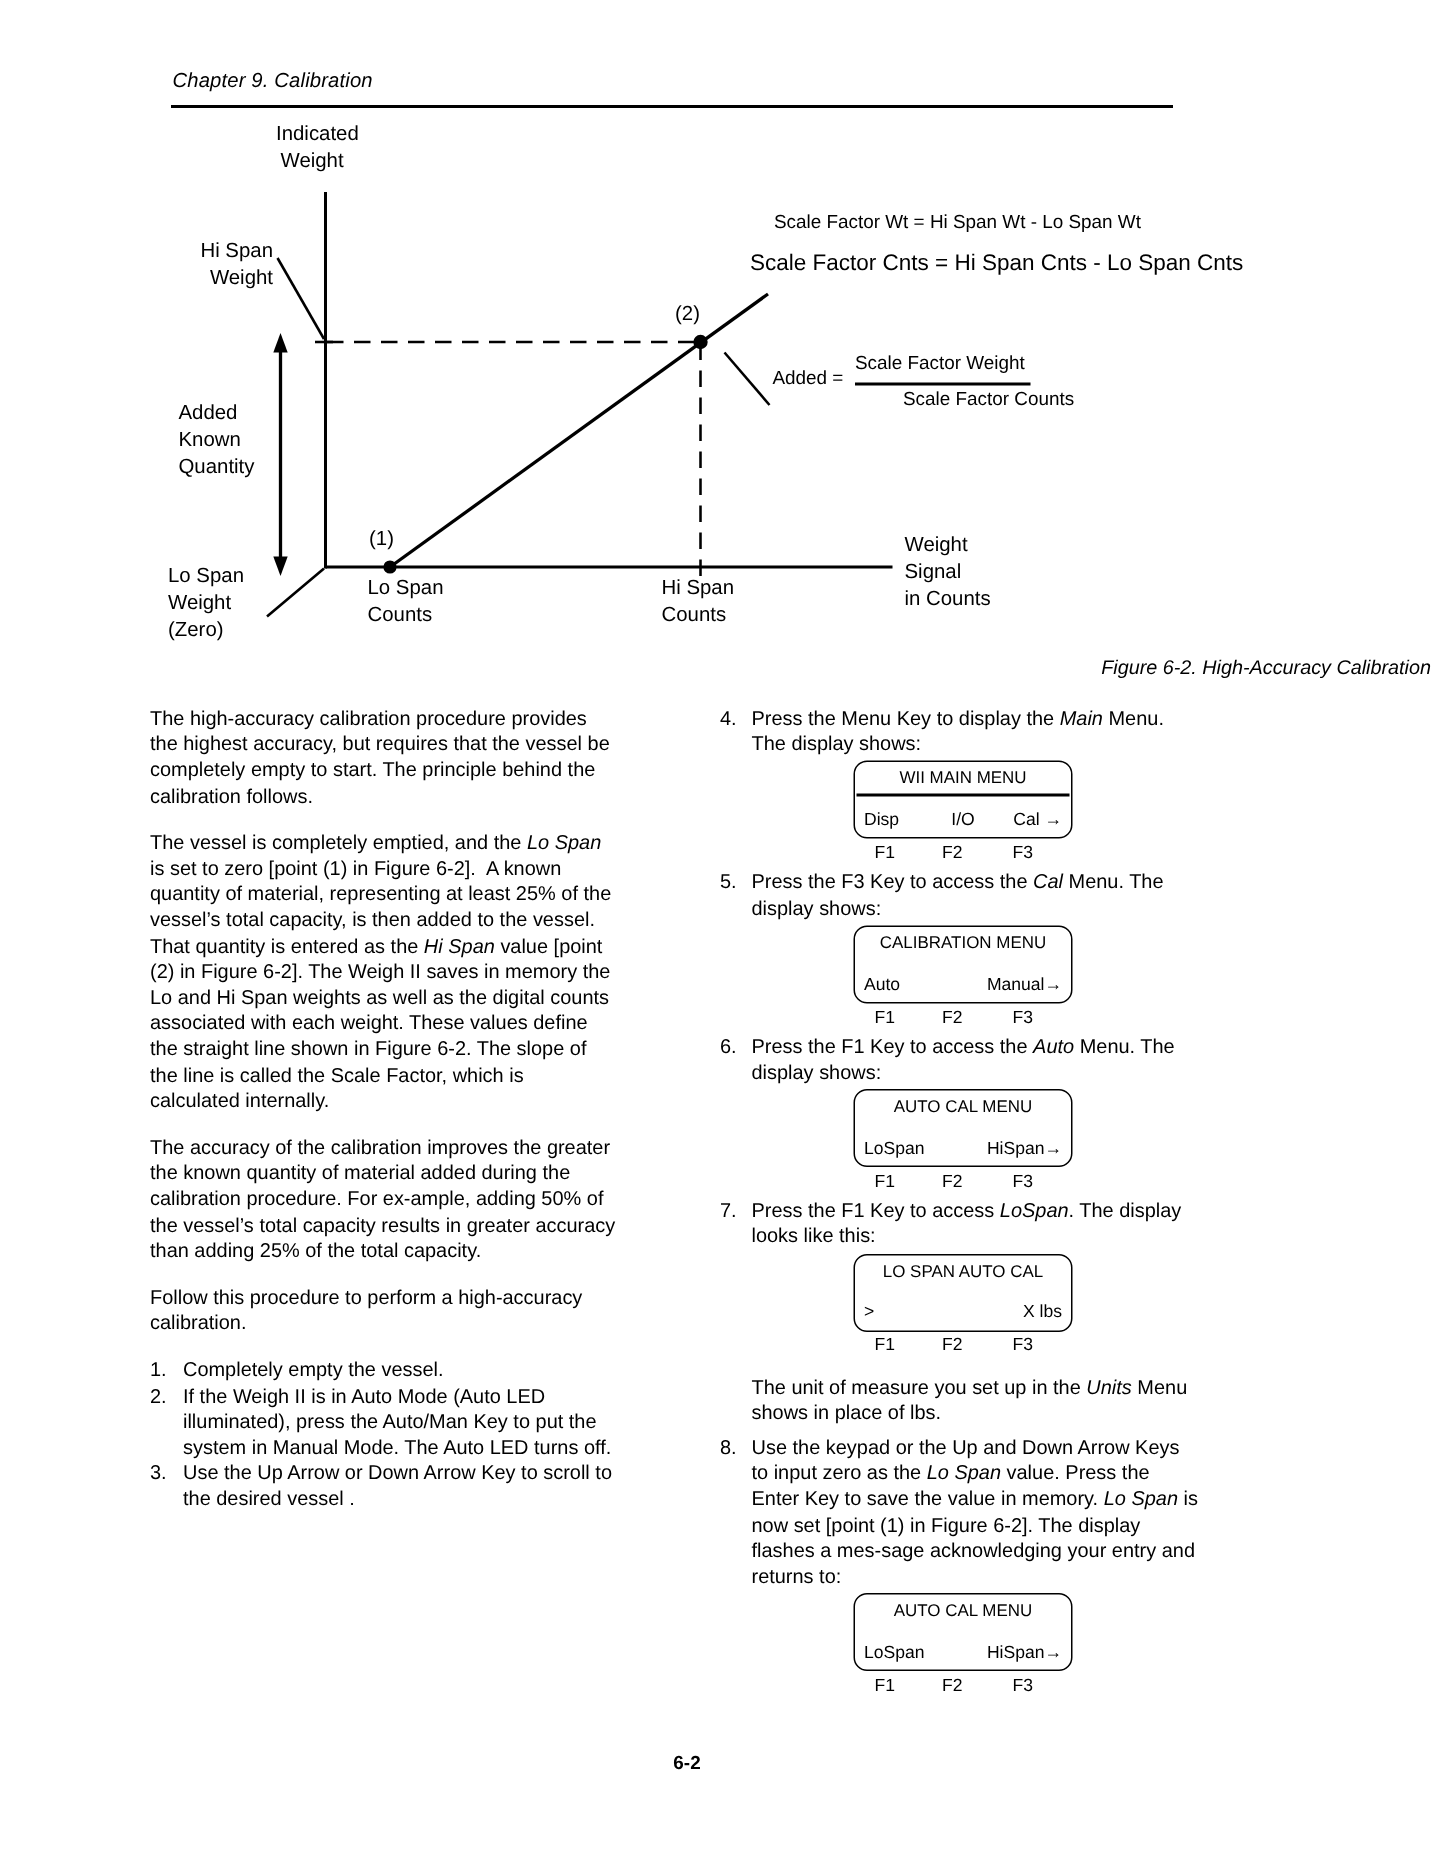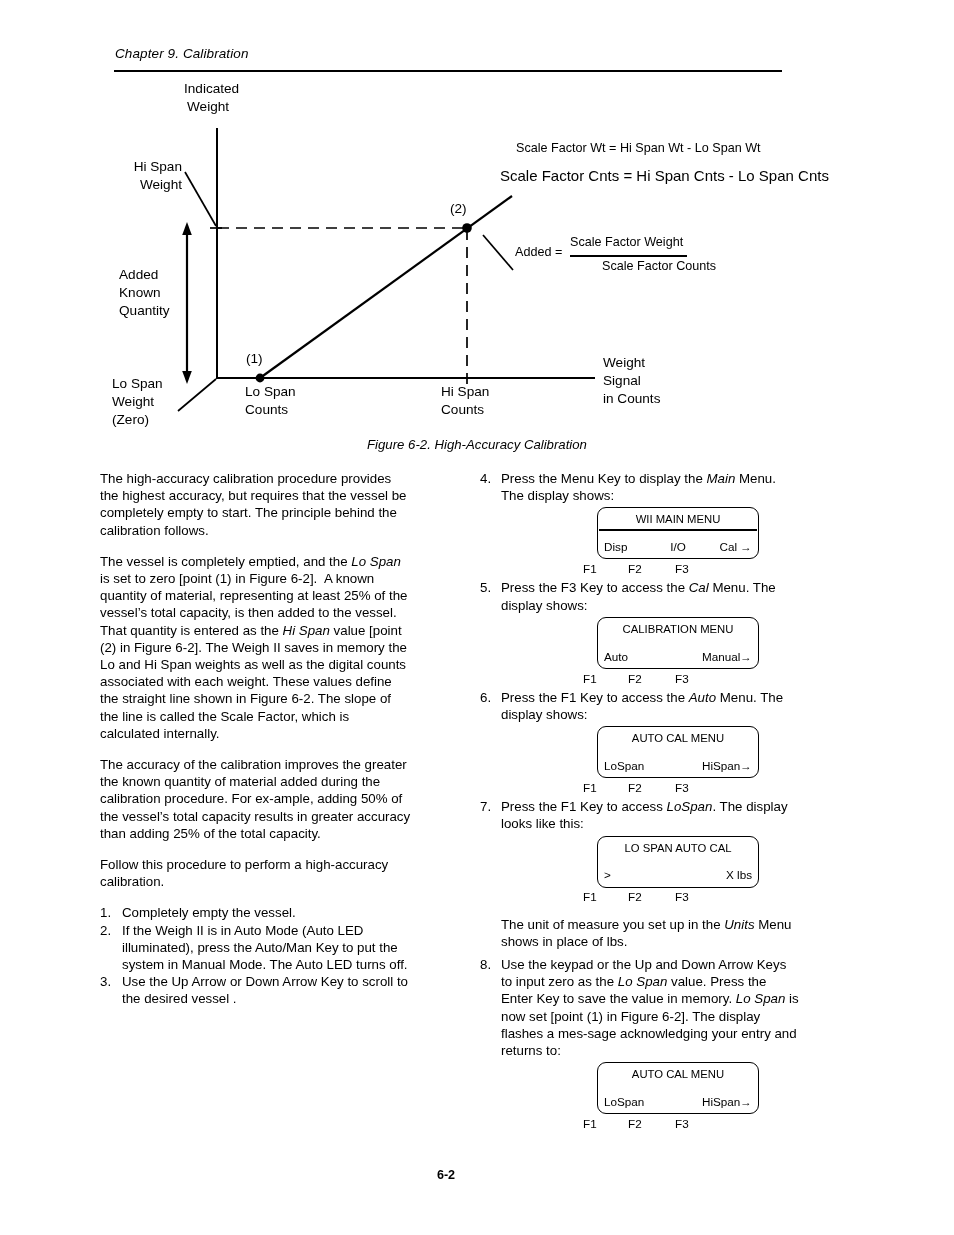--- a/index.html
+++ b/index.html
@@ -19,21 +19,21 @@
     position:absolute;left:114px;top:70px;width:668px;height:2.2px;background:#000;
   }
 
   
   .figure{position:absolute;left:0;top:78px;width:790px;height:360px;}
   .figsvg{position:absolute;left:0;top:0;}
   .fl{position:absolute;font-size:13.6px;line-height:17.5px;white-space:pre;}
   .fl.r{text-align:right;}
 
   .fig-caption{
-    position:absolute;left:0;top:437px;width:954px;text-align:center;
+    position:absolute;left:0;top:437px;width:954px;text-align:right;
     font-style:italic;font-size:13.2px;
   }
 
   
   .col-left{position:absolute;left:100px;top:470px;width:312px;}
   .col-right{position:absolute;left:480px;top:470px;width:320px;}
 
   h1.section{
     font-style:italic;font-weight:bold;font-size:22.5px;
     margin:0 0 16px 0;letter-spacing:.4px;
@@ -48,21 +48,21 @@
     position:relative;padding-left:22px;font-size:13.3px;line-height:17.2px;
     margin-bottom:0px;
   }
   ol.steps>li>.num{position:absolute;left:0;top:0;width:18px;text-align:left;}
 
   .col-right ol.steps>li{padding-left:21px;margin-bottom:2px;}
 
   
   .lcd-wrap{margin:3px 0 0 0;}
   .lcd{
-    position:relative;width:162px;height:52px;margin:0 0 0 96px;
+    position:relative;width:146px;height:52px;margin:0 0 0 68px;
     border:1.8px solid #000;border-radius:9px;box-sizing:border-box;
   }
   .lcd .title{
     position:absolute;left:0;right:0;top:3px;text-align:center;
     font-size:11.3px;white-space:nowrap;
   }
   .lcd .rule{
     position:absolute;left:1px;right:1px;top:21px;height:1.3px;background:#000;
   }
   .lcd .row{
@@ -73,21 +73,21 @@
   .lcd .row .c{position:absolute;right:0;bottom:0;white-space:nowrap;}
   .fkeys{
     position:relative;width:143px;margin:3px 0 0 68px;height:15px;font-size:11.7px;
   }
   .fkeys span{position:absolute;bottom:0;}
   .fkeys .f1{left:14px;}
   .fkeys .f2{left:59px;}
   .fkeys .f3{left:106px;}
 
   .footer{
-    position:absolute;left:4px;top:1168px;width:884px;text-align:center;
+    position:absolute;left:16px;top:1168px;width:884px;text-align:center;
     font-size:12.6px;font-weight:bold;
   }
 </style>
 </head>
 <body>
 
 <div class="page">
 
   <div class="running-head">Chapter 9. Calibration</div>
   <div class="head-rule"></div>

